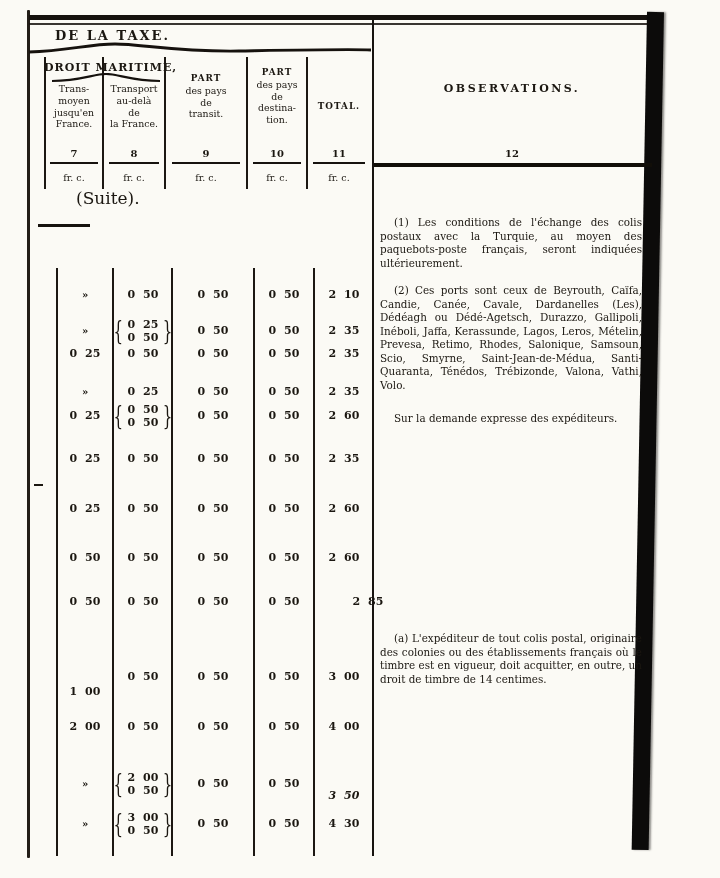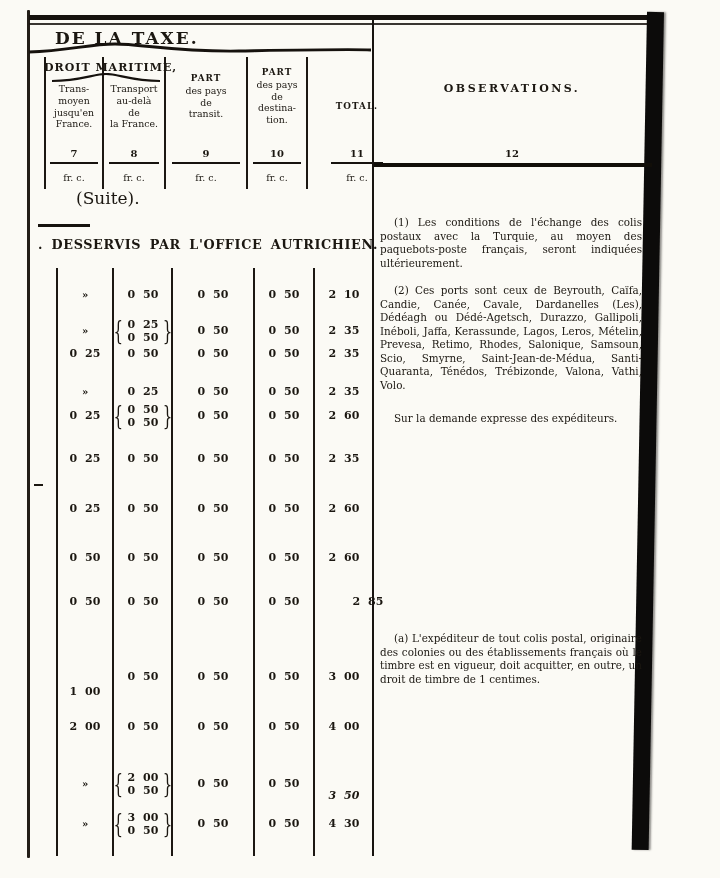--- a/index.html
+++ b/index.html
@@ -10,21 +10,21 @@
   }
   .abs{position:absolute;}
   
   .left-rule{left:27px; top:10px; width:3px; height:848px; background:#221d17; border-radius:1px;}
   .topbar-thick{left:29px; top:15px; width:628px; height:5px; background:#16120e;}
   .topbar-thin{left:29px; top:23px; width:628px; height:2px; background:#16120e; opacity:.85;}
   .binding-band{left:647px; top:12px; width:17px; height:838px; background:#0c0b0a;
     transform:rotate(1.05deg); transform-origin:top center; box-shadow:2px 0 2px rgba(20,18,15,.45);}
   .dash-mark{left:34px; top:484px; width:9px; height:2px; background:#1b1711;}
   
-  .kicker{left:55px; top:28px; font-size:17px; font-weight:bold; letter-spacing:2px; white-space:nowrap;}
+  .kicker{left:55px; top:28px; font-size:13px; font-weight:bold; letter-spacing:2px; white-space:nowrap;}
   .suite{left:36px; top:188px; font-size:17px;margin-left:40px;}
   .suite-rule{left:38px; top:224px; width:52px; height:2.5px; background:#16120e;}
   .section-title{left:38px; top:237px; width:332px; font-size:12.8px; font-weight:600;
     letter-spacing:.6px; word-spacing:3.5px; white-space:nowrap;}
   
   .vlh{width:2px; top:57px; height:132px; background:#1c1712;}
   .vlb{width:2px; top:268px; height:588px; background:#1c1712;}
   .group-hdr{left:44px; top:61px; width:122px; text-align:center; font-size:11px;
     font-weight:bold; letter-spacing:1px; white-space:nowrap;}
   .hcell{position:absolute; top:57px; height:132px;}
@@ -117,34 +117,33 @@
             <div class="caps">PART</div>
             <div>des pays</div>
             <div>de</div>
             <div>destina-</div>
             <div>tion.</div>
           </div>
           <div class="hnum">10</div>
           <div class="hbar"></div>
           <div class="hunit">fr. c.</div>
         </div>
-        <div class="hcell" style="left: 308px; width: 62px; margin-left: 18px;">
+        <div class="hcell" style="left: 308px; width: 62px;">
           <div class="htext" style="top: 44px;">
             <div class="caps">TOTAL.</div>
           </div>
           <div class="hnum">11</div>
           <div class="hbar"></div>
           <div class="hunit">fr. c.</div>
         </div>
       </div>
   </div>
 
   <div class="abs suite">(Suite).</div>
   <div class="abs suite-rule"></div>
-  <div class="abs section-title">. DESSERVIS PAR L'OFFICE AUTRICHIEN.</div>
 
   <div>
     <div class="abs vlb" style="left:56px;"></div>
     <div class="abs vlb" style="left:112px;"></div>
     <div class="abs vlb" style="left:171px;"></div>
     <div class="abs vlb" style="left:253px;"></div>
     <div class="abs vlb" style="left:313px;"></div>
     <div id="tbody">
         <div class="cell idem" style="left: 85px; top: 295px;">
           <div>»</div>
@@ -350,17 +349,17 @@
 
   <div>
     <div class="abs obs-left-rule"></div>
     <div class="abs obs-title">OBSERVATIONS.</div>
     <div class="abs obs-num">12</div>
     <div class="abs obs-rule"></div>
     <div id="notes">
         <div class="note " style="top: 216px;">(1) Les conditions de l'échange des colis postaux avec la Turquie, au moyen des paquebots-poste français, seront indiquées ultérieurement.</div>
         <div class="note " style="top: 284px;">(2) Ces ports sont ceux de Beyrouth, Caïfa, Candie, Canée, Cavale, Dardanelles (Les), Dédéagh ou Dédé-Agetsch, Durazzo, Gallipoli, Inéboli, Jaffa, Kerassunde, Lagos, Leros, Mételin, Prevesa, Retimo, Rhodes, Salonique, Samsoun, Scio, Smyrne, Saint-Jean-de-Médua, Santi-Quaranta, Ténédos, Trébizonde, Valona, Vathi, Volo.</div>
         <div class="note plain" style="top: 412px;">Sur la demande expresse des expéditeurs.</div>
-        <div class="note " style="top: 632px;">(a) L'expéditeur de tout colis postal, originaire des colonies ou des établissements français où le timbre est en vigueur, doit acquitter, en outre, un droit de timbre de 1 centimes.</div>
+        <div class="note " style="top: 632px;">(a) L'expéditeur de tout colis postal, originaire des colonies ou des établissements français où le timbre est en vigueur, doit acquitter, en outre, un droit de timbre de 14 centimes.</div>
       </div>
   </div>
 
 </div>
 
 </body></html>

